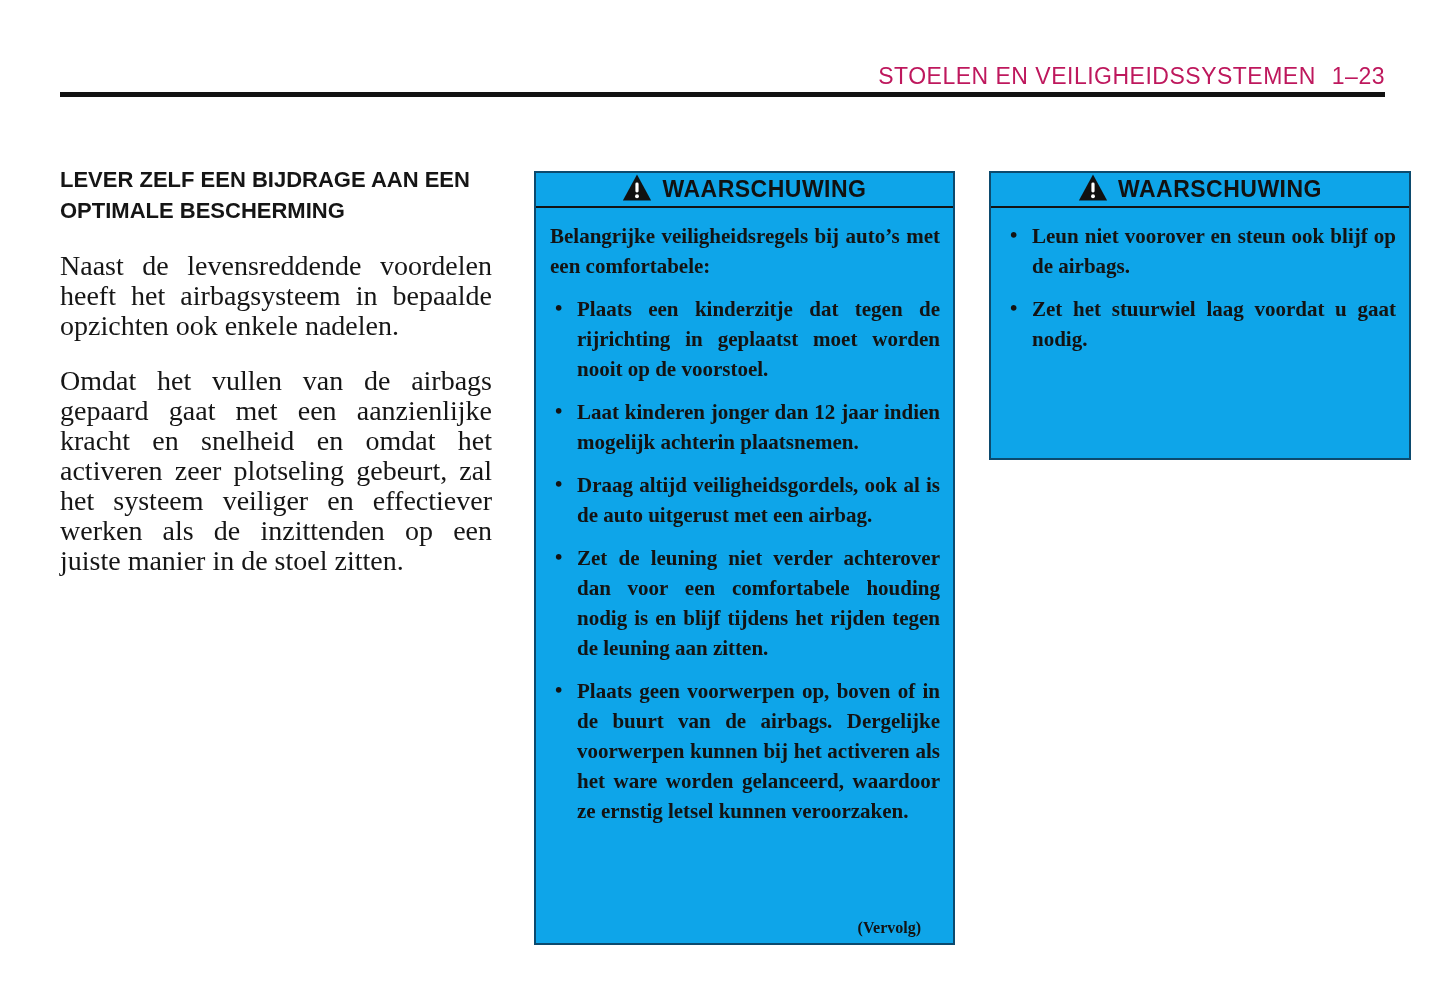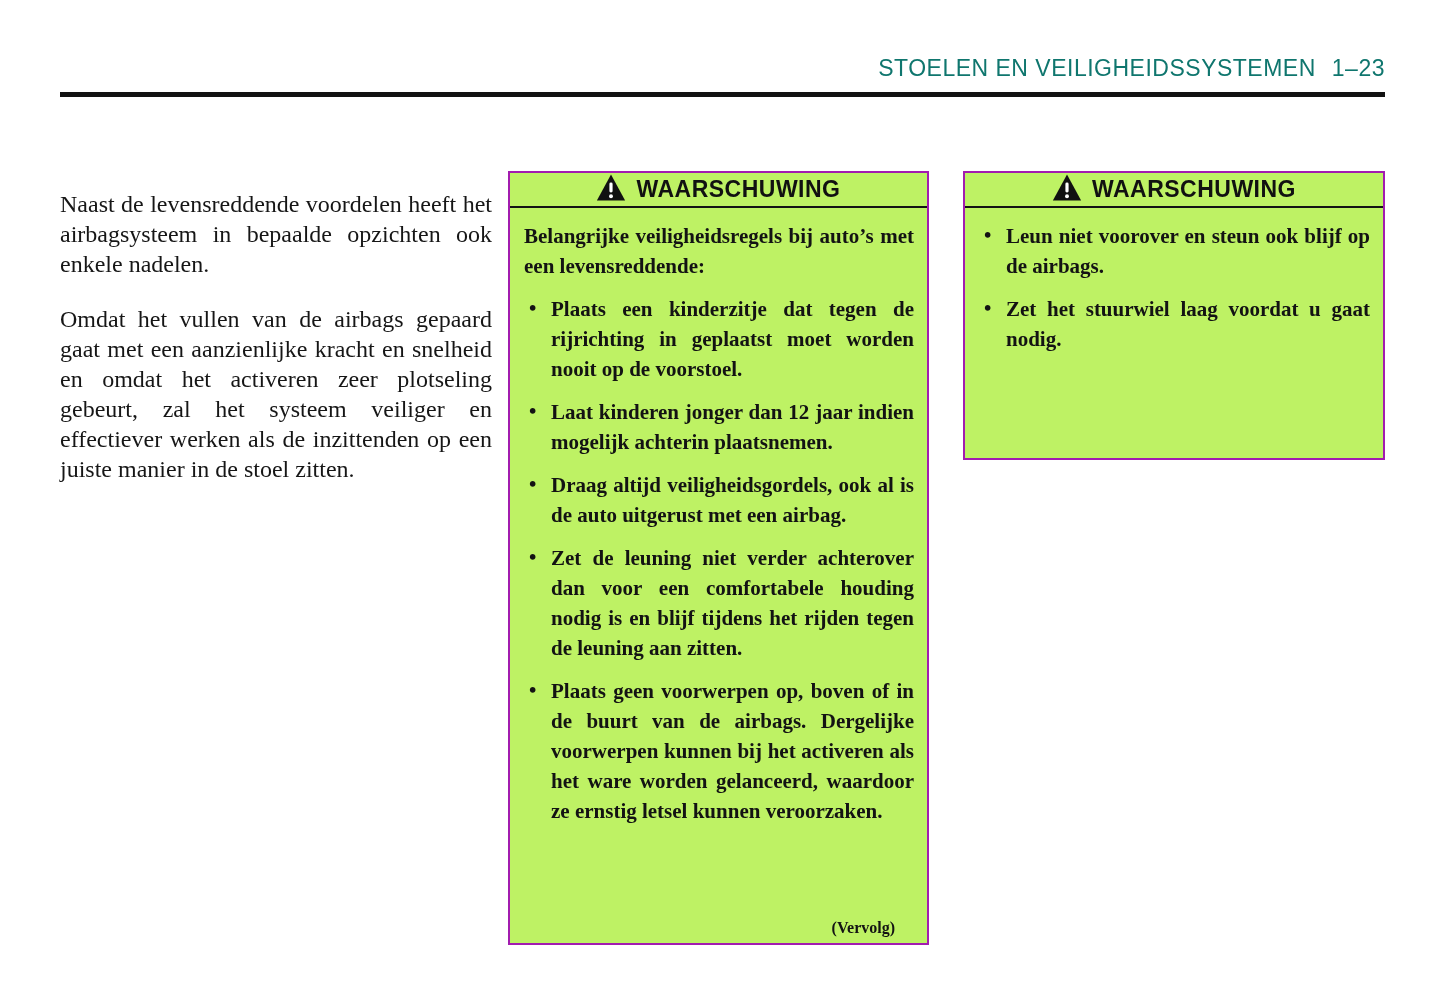--- a/index.html
+++ b/index.html
@@ -12,26 +12,26 @@
     width: 1445px;
     height: 1000px;
     background: #ffffff;
     color: #141414;
     overflow: hidden;
   }
 
   
   .running-header {
     position: absolute;
-    top: 55px;
+    top: 63px;
     right: 60px;
     font-family: "Liberation Sans", sans-serif;
     font-size: 23px;
     letter-spacing: 0.5px;
-    color: #0f766e;
+    color: #be185d;
     white-space: nowrap;
   }
   .running-header .page-num { margin-left: 16px; }
   .header-rule {
     position: absolute;
     left: 60px;
     top: 92px;
     width: 1325px;
     height: 5px;
     background: #121212;
@@ -50,33 +50,34 @@
     font-weight: 700;
     font-size: 22px;
     line-height: 31px;
     color: #151515;
   }
   .left-col h2 span { display: block; }
   .left-col p {
     margin: 0;
     margin-top: 25px;
     font-family: "Liberation Serif", serif;
-    font-size: 24px;
+    font-size: 28px;
     line-height: 30px;
     text-align: justify;
     text-align-last: left;
     color: #161616;
   }
 
   
   .warn-box {
     position: absolute;
-    border: 2px solid #a21caf;
-    background: #bef264;
+    border: 2px solid #0c4a6e;
+    background: #0ea5e9;
     box-sizing: border-box;
+    margin-left: 26px;
   }
   .box1 { left: 508px; top: 171px; width: 421px; height: 774px; }
   .box2 { left: 963px; top: 171px; width: 422px; height: 289px; }
 
   .warn-band {
     height: 33px;
     border-bottom: 2px solid #131313;
     display: flex;
     align-items: center;
     justify-content: center;
@@ -146,37 +147,41 @@
 <body>
 
 <div class="page">
 
   <div class="running-header">
     <span>STOELEN EN VEILIGHEIDSSYSTEMEN</span><span class="page-num">1–23</span>
   </div>
   <div class="header-rule"></div>
 
   <section class="left-col">
+    <h2>
+      <span>LEVER ZELF EEN BIJDRAGE AAN EEN</span>
+      <span>OPTIMALE BESCHERMING</span>
+    </h2>
     <p>Naast de levensreddende voordelen heeft het airbagsysteem in bepaalde opzichten ook enkele nadelen.</p>
     <p>Omdat het vullen van de airbags gepaard gaat met een aanzienlijke kracht en snelheid en omdat het activeren zeer plotseling gebeurt, zal het systeem veiliger en effectiever werken als de inzittenden op een juiste manier in de stoel zitten.</p>
   </section>
 
   <section class="warn-box box1">
     <div class="warn-band">
       <span class="warn-icon">
         <svg width="30" height="27" viewBox="0 0 24 22" aria-hidden="true">
           <polygon points="12,0.5 23.5,21.5 0.5,21.5" fill="#111111"></polygon>
           <rect x="10.7" y="7" width="2.6" height="8" rx="1.2" fill="#ffffff"></rect>
           <circle cx="12" cy="18.2" r="1.6" fill="#ffffff"></circle>
         </svg>
       </span>
       <span class="warn-title">WAARSCHUWING</span>
     </div>
     <div class="warn-body">
-      <p class="intro">Belangrijke veiligheidsregels bij auto’s met een levensreddende:</p>
+      <p class="intro">Belangrijke veiligheidsregels bij auto’s met een comfortabele:</p>
       <ul class="warn-list">
         <li>
           <span class="bullet">•</span>
           <span class="li-text">Plaats een kinderzitje dat tegen de rijrichting in geplaatst moet worden nooit op de voorstoel.</span>
         </li>
         <li>
           <span class="bullet">•</span>
           <span class="li-text">Laat kinderen jonger dan 12 jaar indien mogelijk achterin plaatsnemen.</span>
         </li>
         <li>

